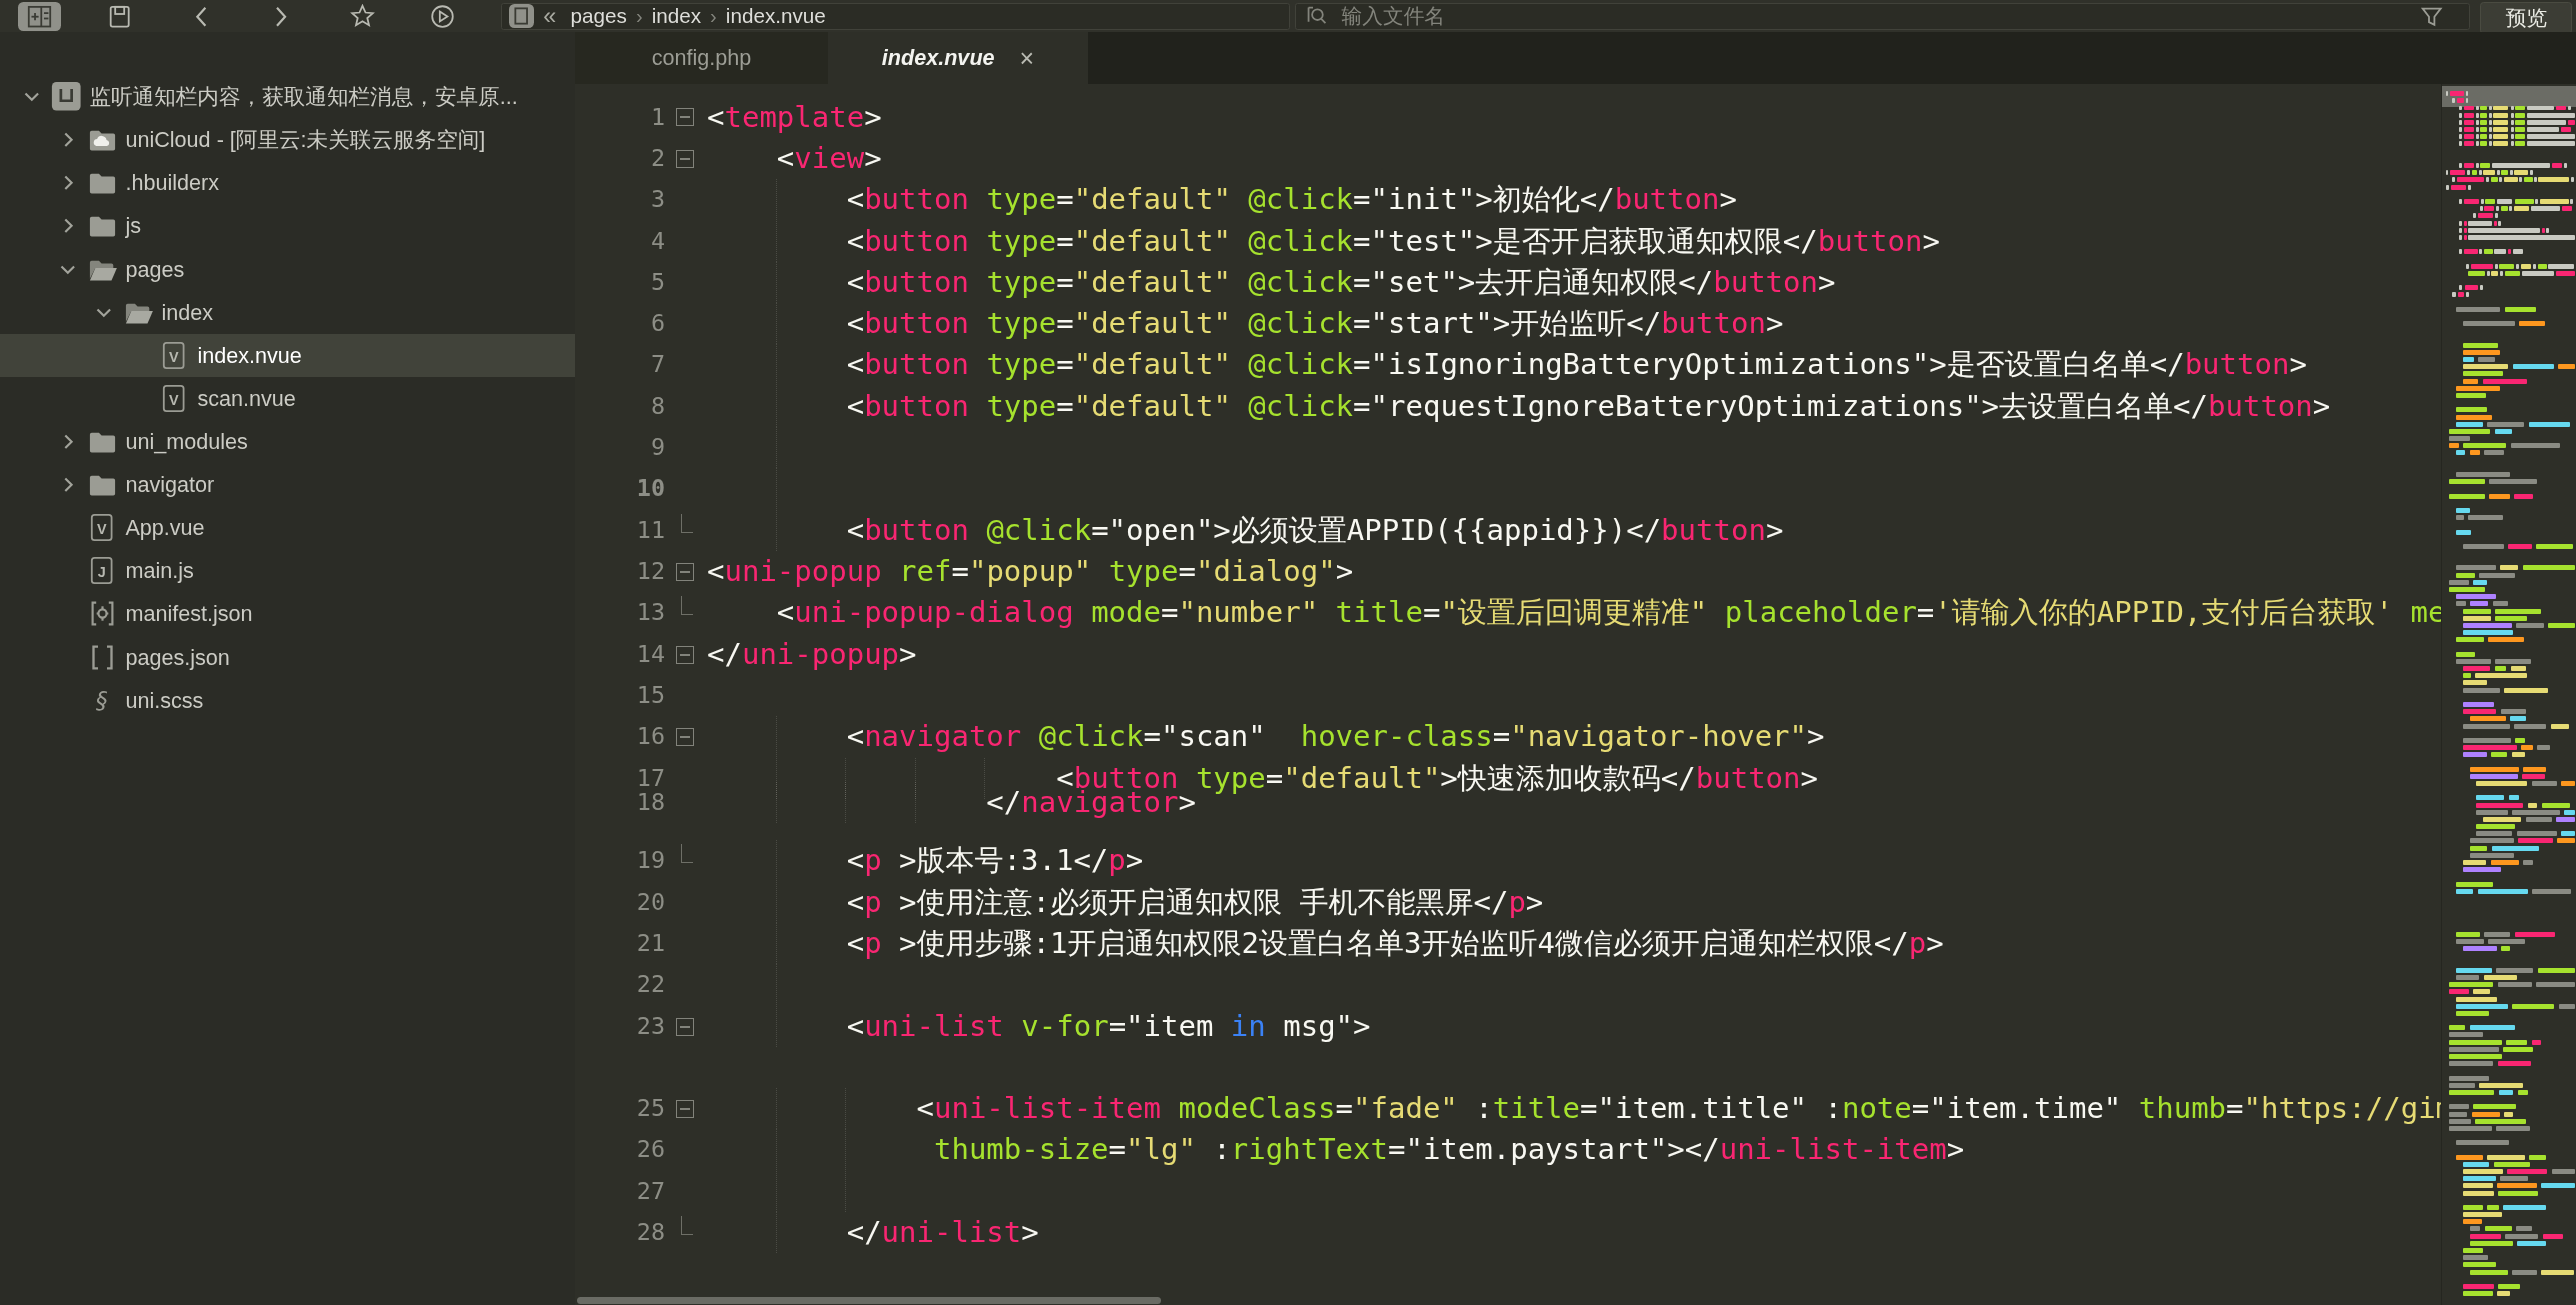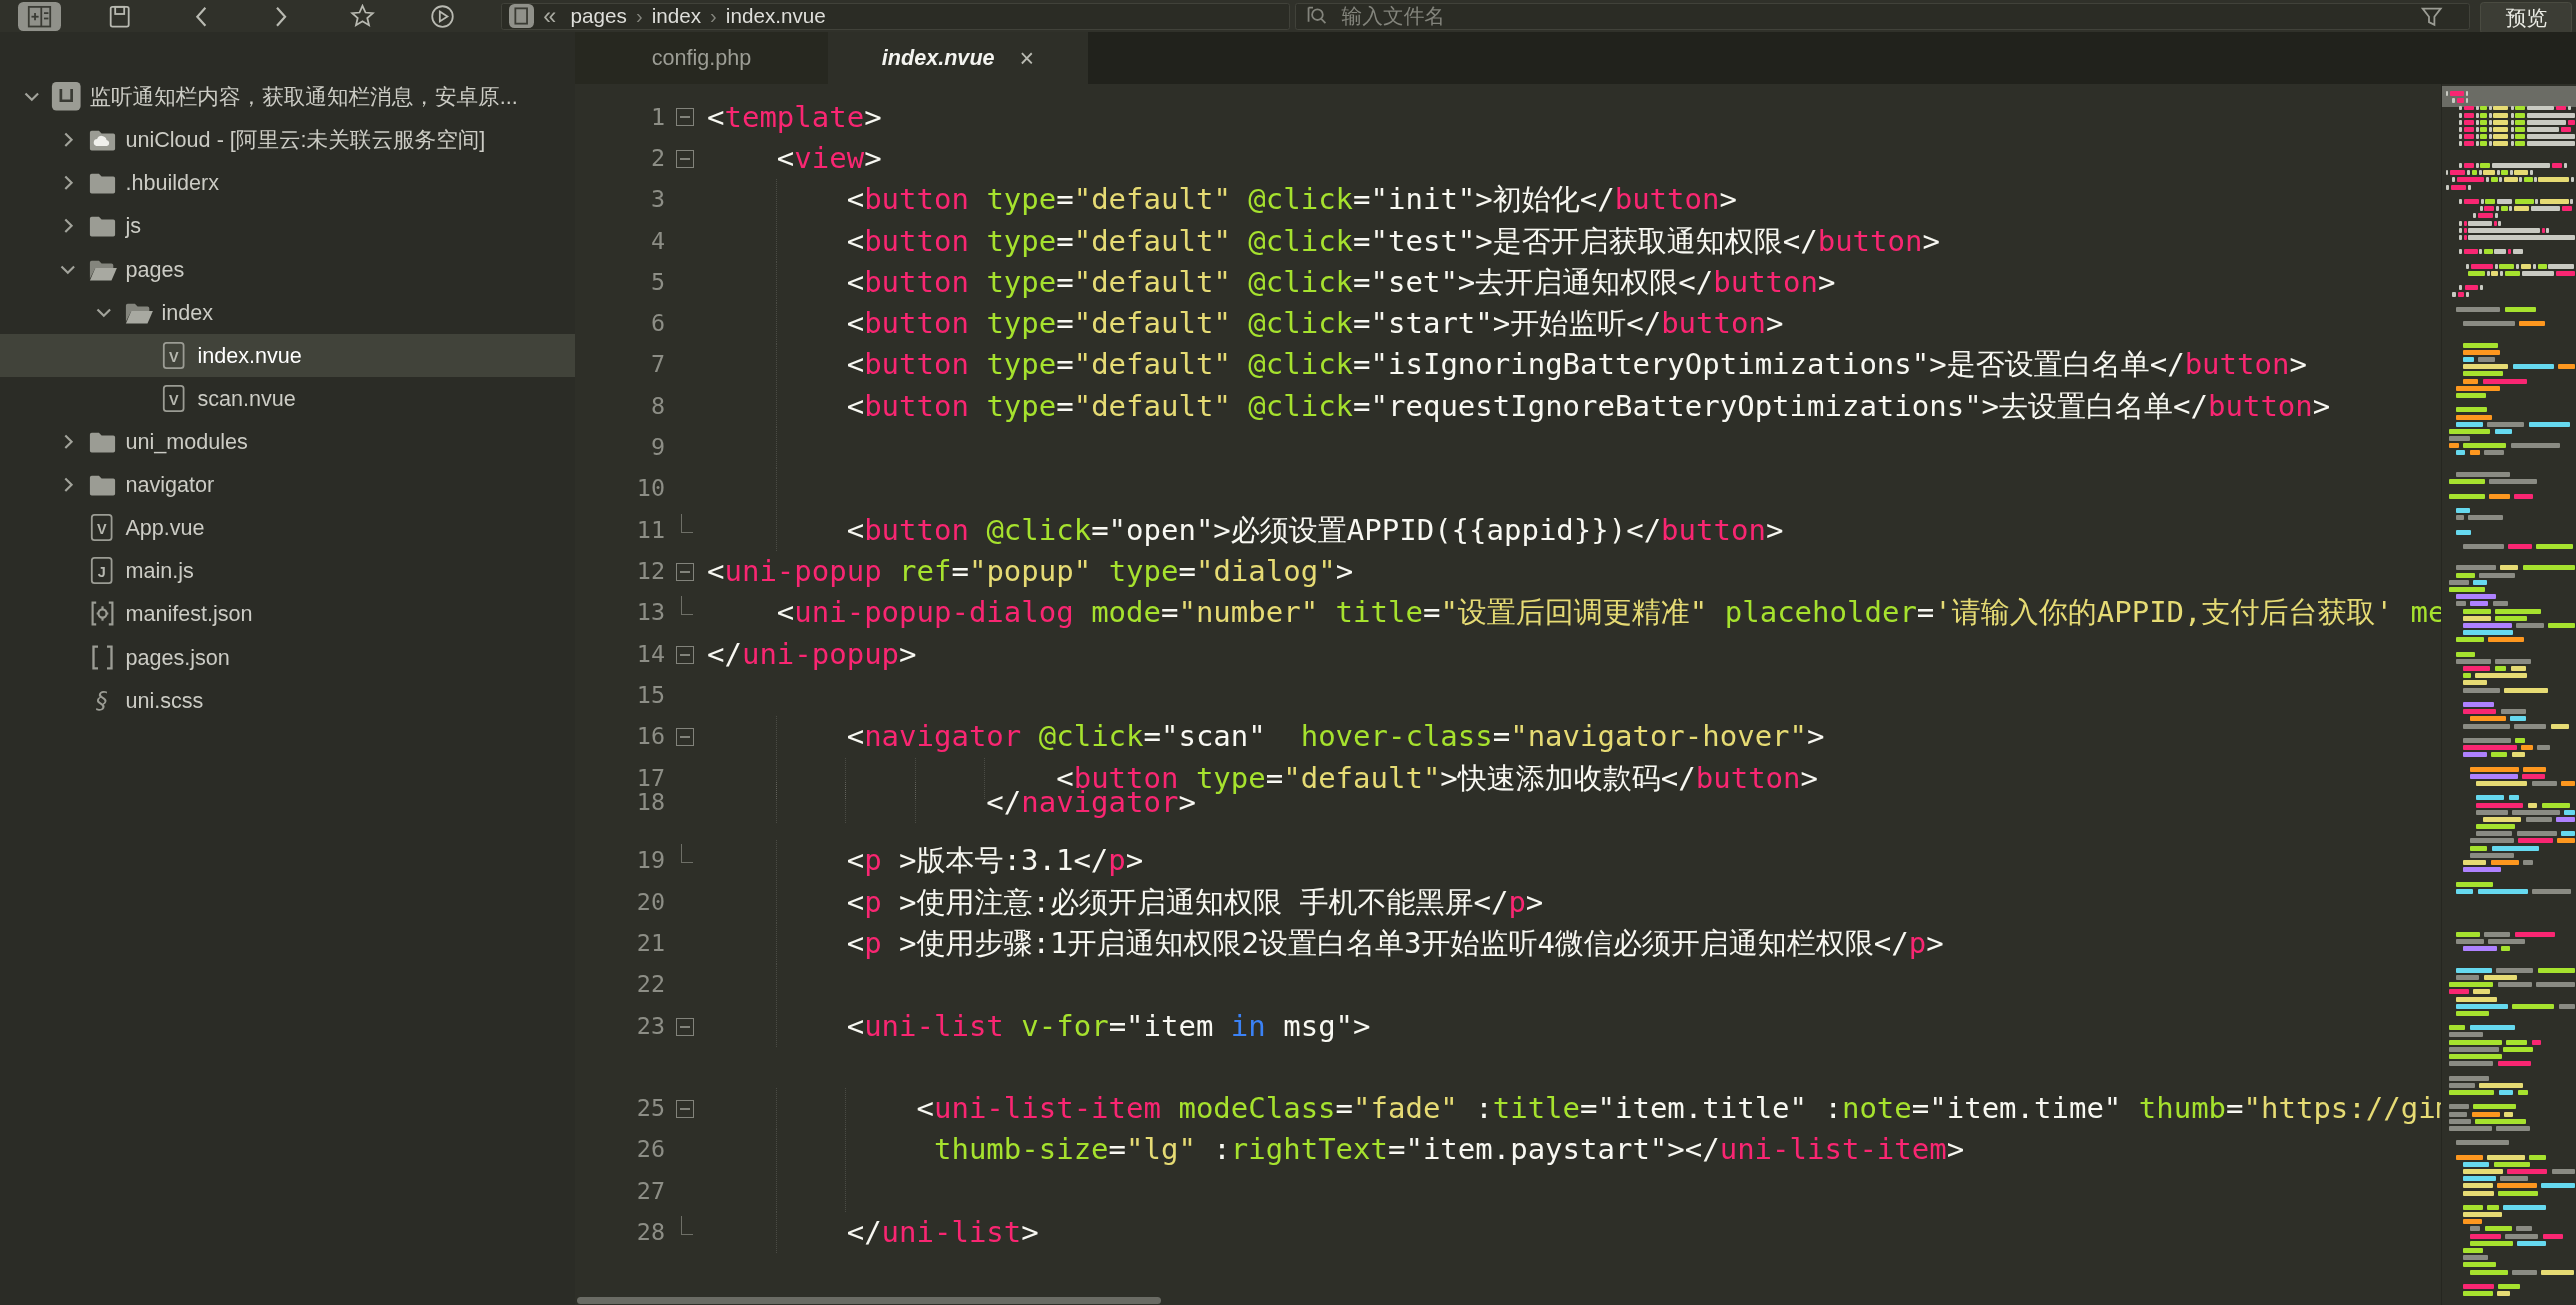--- a/index.html
+++ b/index.html
@@ -368,21 +368,21 @@
       <div class="line" style="top: 302px;">
         <span class="ln">8</span>
         <span class="guide" style="left: 201px;"></span>
         <span class="codetxt"><span class="tok-w">        </span><span class="tok-w">&lt;</span><span class="tok-t">button</span><span class="tok-w"> </span><span class="tok-a">type</span><span class="tok-w">=</span><span class="tok-s">"default"</span><span class="tok-w"> </span><span class="tok-a">@click</span><span class="tok-w">="requestIgnoreBatteryOptimizations"&gt;去设置白名单&lt;/</span><span class="tok-t">button</span><span class="tok-w">&gt;</span></span>
       </div>
       <div class="line" style="top: 343px;">
         <span class="ln">9</span>
         <span class="guide" style="left: 201px;"></span>
         <span class="codetxt"><span class="tok-w"></span></span>
       </div>
-      <div class="line" style="top: 384px;">
+      <div class="line" style="top: 384px; font-weight: bold;">
         <span class="ln">10</span>
         <span class="guide" style="left: 201px;"></span>
         <span class="codetxt"><span class="tok-w"></span></span>
       </div>
       <div class="line" style="top: 426px;">
         <span class="ln">11</span>
         <span class="foldcorner"></span>
         <span class="guide" style="left: 201px;"></span>
         <span class="codetxt"><span class="tok-w">        </span><span class="tok-w">&lt;</span><span class="tok-t">button</span><span class="tok-w"> </span><span class="tok-a">@click</span><span class="tok-w">="open"&gt;必须设置APPID({{appid}})&lt;/</span><span class="tok-t">button</span><span class="tok-w">&gt;</span></span>
       </div>

